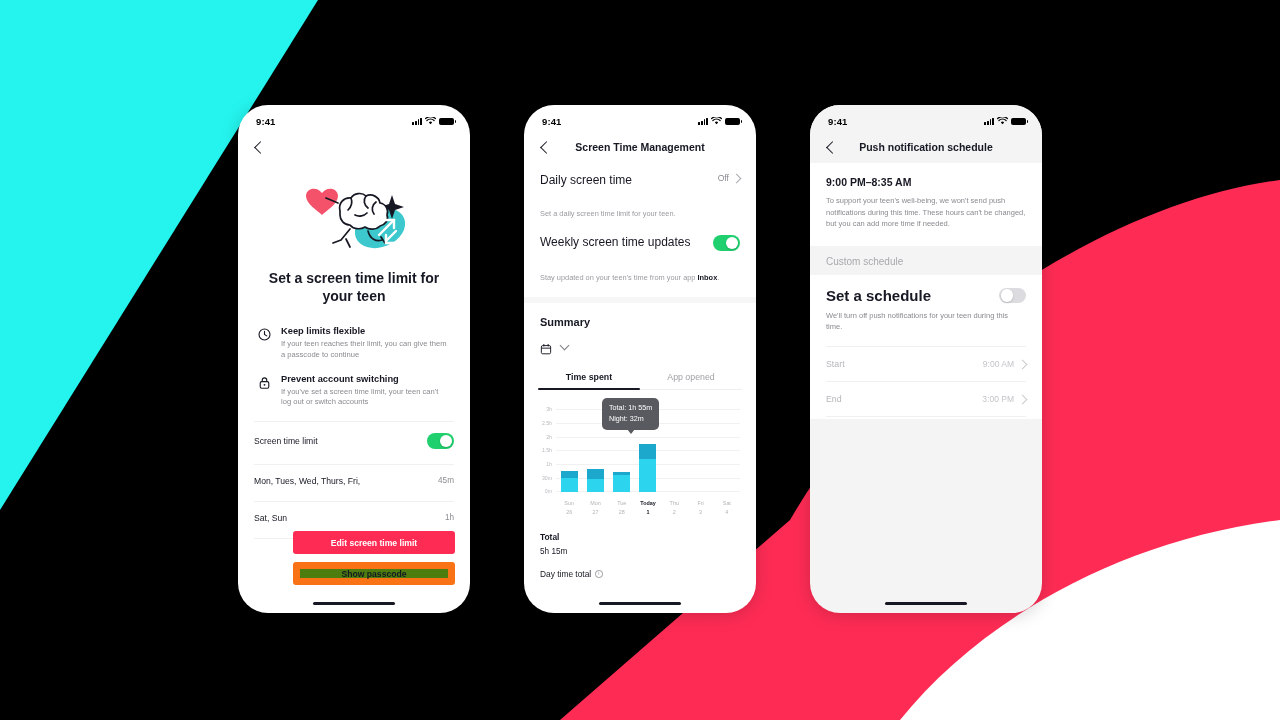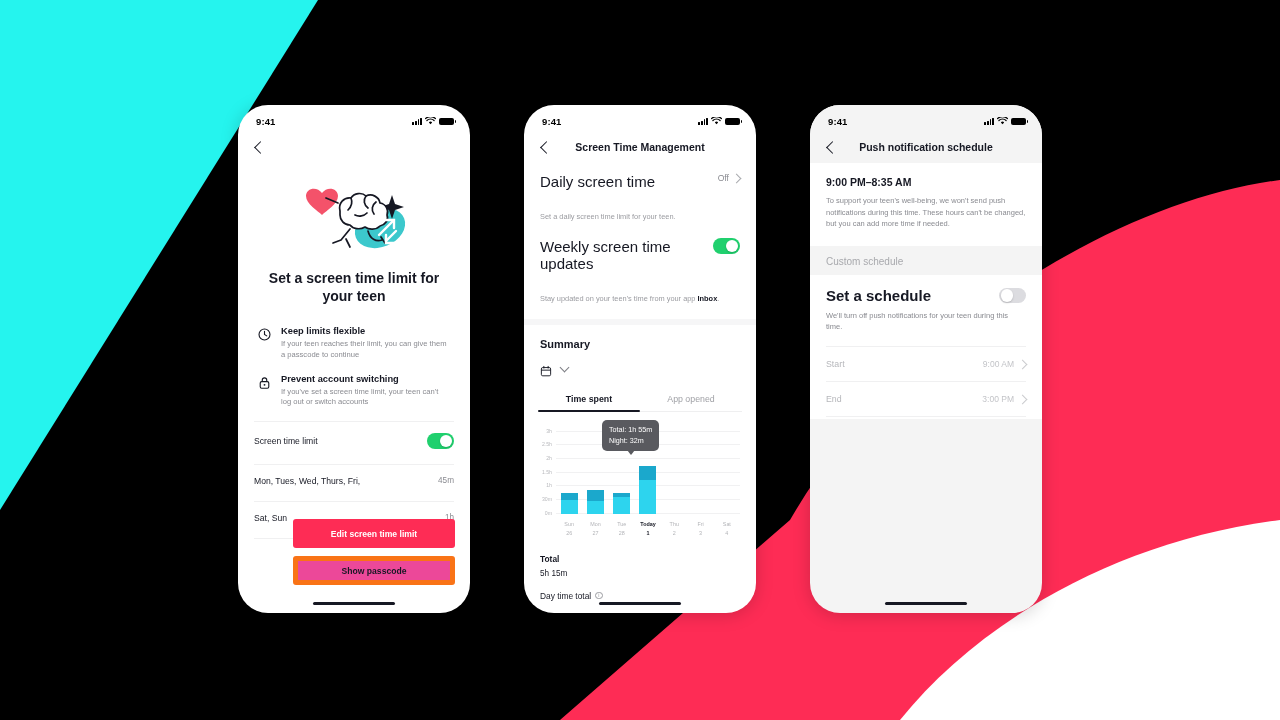--- a/index.html
+++ b/index.html
@@ -104,36 +104,36 @@
   .toggle.off { background: #dcdce0; }
   .toggle .knob {
     position: absolute; top: 1.6px; width: 12.3px; height: 12.3px;
     border-radius: 50%; background: #fff;
     box-shadow: 0 1px 2px rgba(0,0,0,.18);
   }
   .toggle.on .knob { right: 1.6px; }
   .toggle.off .knob { left: 1.6px; }
   .p1-actions { position: absolute; left: 0; right: 0; bottom: 28px; padding: 0 15px; }
   .btn {
-    height: 29px; border-radius: 3px; display: flex; align-items: center;
+    height: 23px; border-radius: 3px; display: flex; align-items: center;
     justify-content: center; font-size: 8.6px; font-weight: bold; cursor: pointer; margin-left: 40px;
   }
   .btn-primary { background: #FE2C55; color: #fff; margin-bottom: 8px; }
-  .btn-secondary { background: #ec4899; color: #161823; border: 5px solid #f97316; }
+  .btn-secondary { background: #4d7c0f; color: #161823; border: 7px solid #f97316; }
   .home-ind {
     position: absolute; bottom: 8px; left: 50%; transform: translateX(-50%);
     width: 82px; height: 3.4px; background: #161823; border-radius: 3px;
   }
 
   
   .p2-row {
     padding: 10px 16px 2px 16px;
     display: flex; align-items: flex-start; justify-content: space-between;
   }
-  .p2-row .lbl { font-size: 15px; color: #161823; }
+  .p2-row .lbl { font-size: 12px; color: #161823; }
   .p2-row .rt { display: flex; align-items: center; gap: 4px; font-size: 8.6px; color: #8a8b91; }
   .sub { font-size: 7.4px; color: #9a9ba0; padding: 0 16px 0 16px; margin-top: 20px; line-height: 1.4; }
   .sub b { color: #161823; font-weight: bold; }
   .chev-r {
     width: 7px; height: 7px; border-right: 1.4px solid #a9aaae;
     border-top: 1.4px solid #a9aaae; transform: rotate(45deg);
   }
   .band { height: 6px; background: #f6f6f7; margin-top: 14px; }
   .sect-title { font-size: 11px; font-weight: bold; color: #161823; padding: 13px 16px 0 16px; }
   .week-row { display:flex; align-items:flex-start; gap:8px; padding: 12px 16px 0 16px; }

